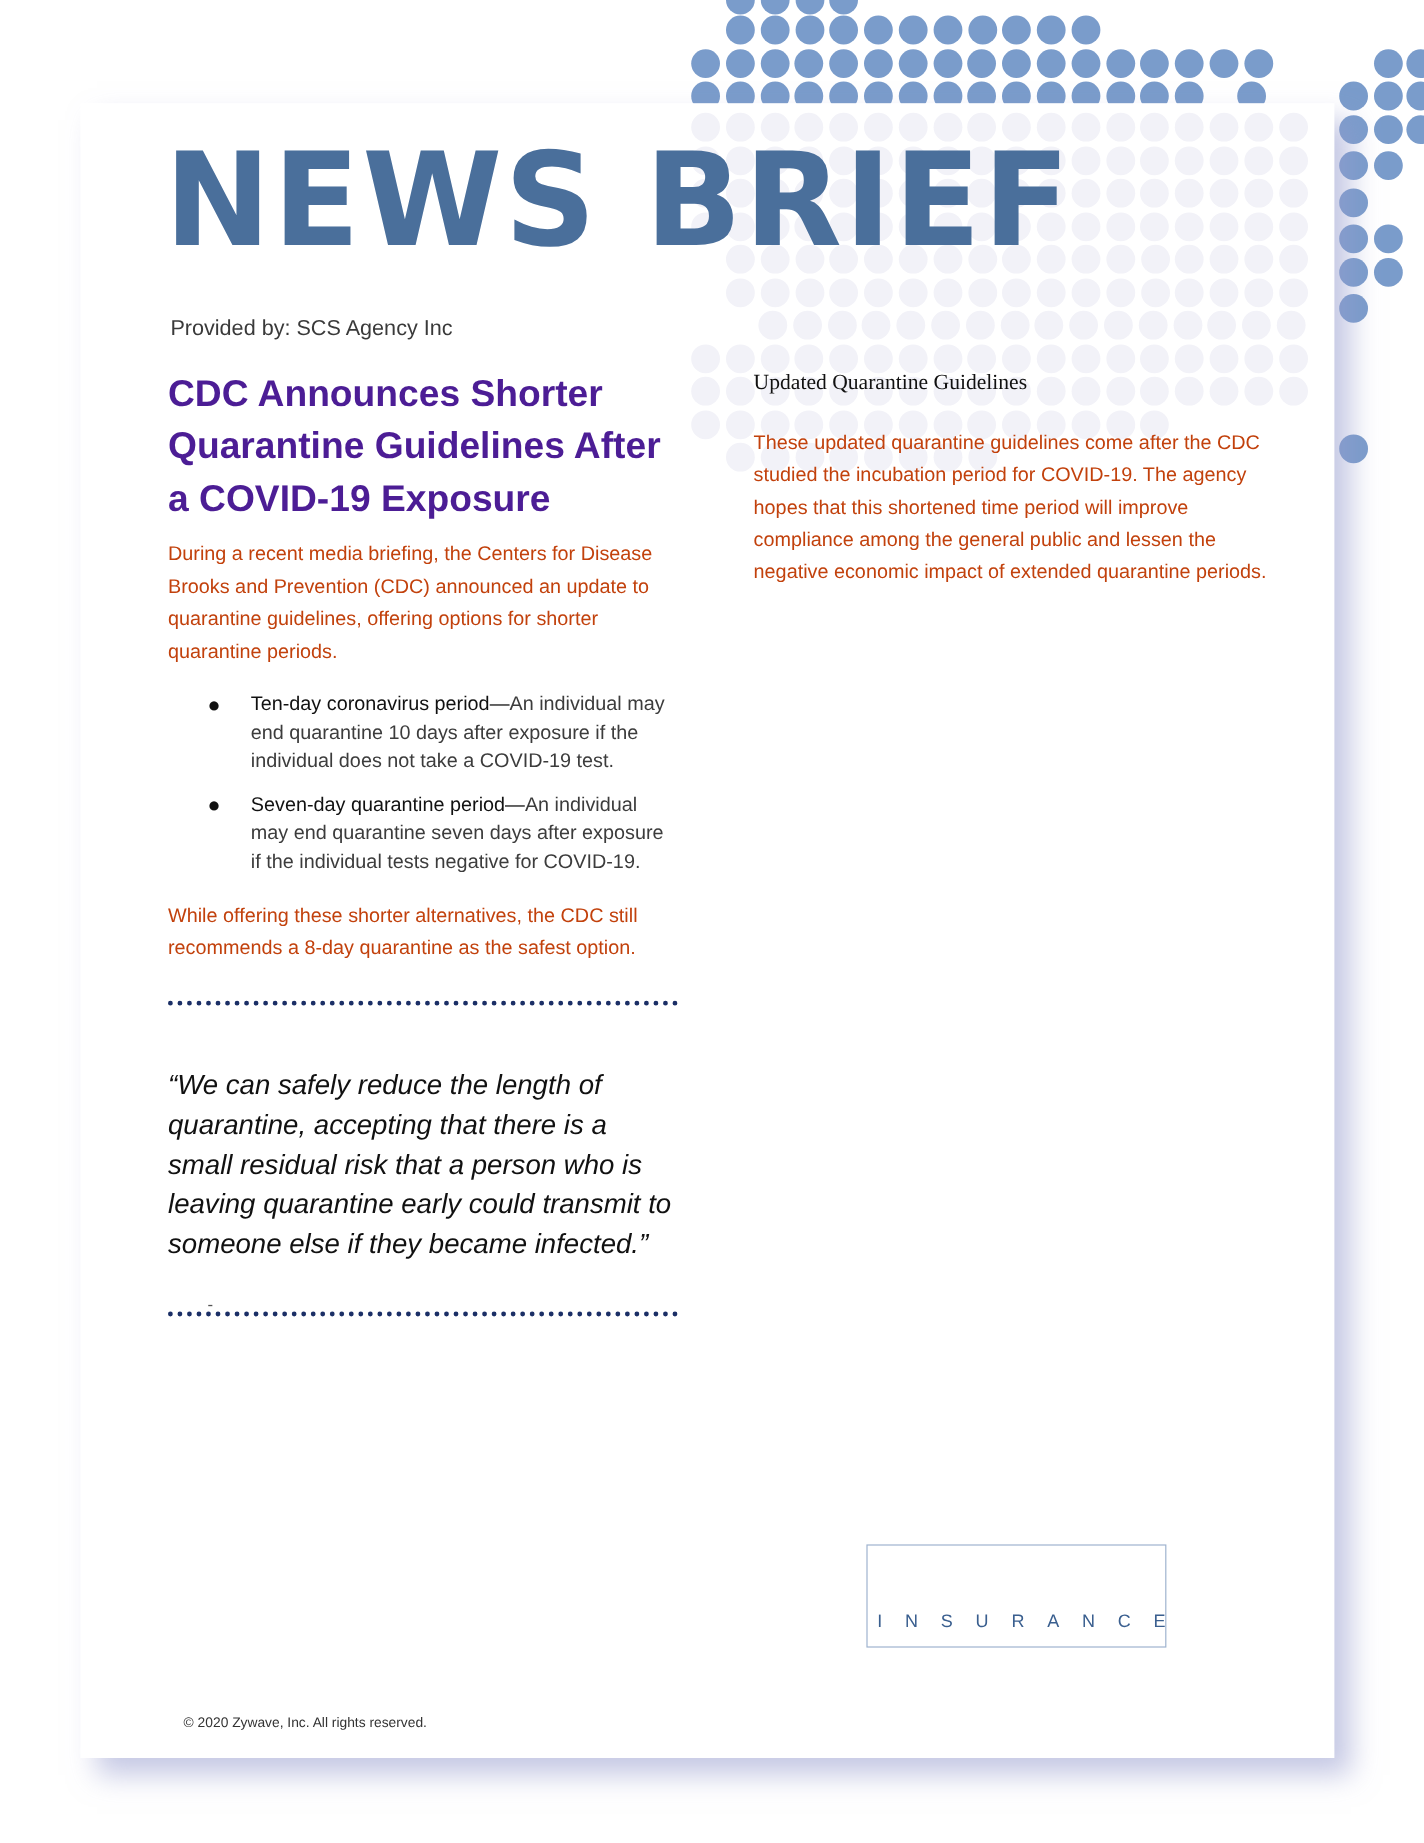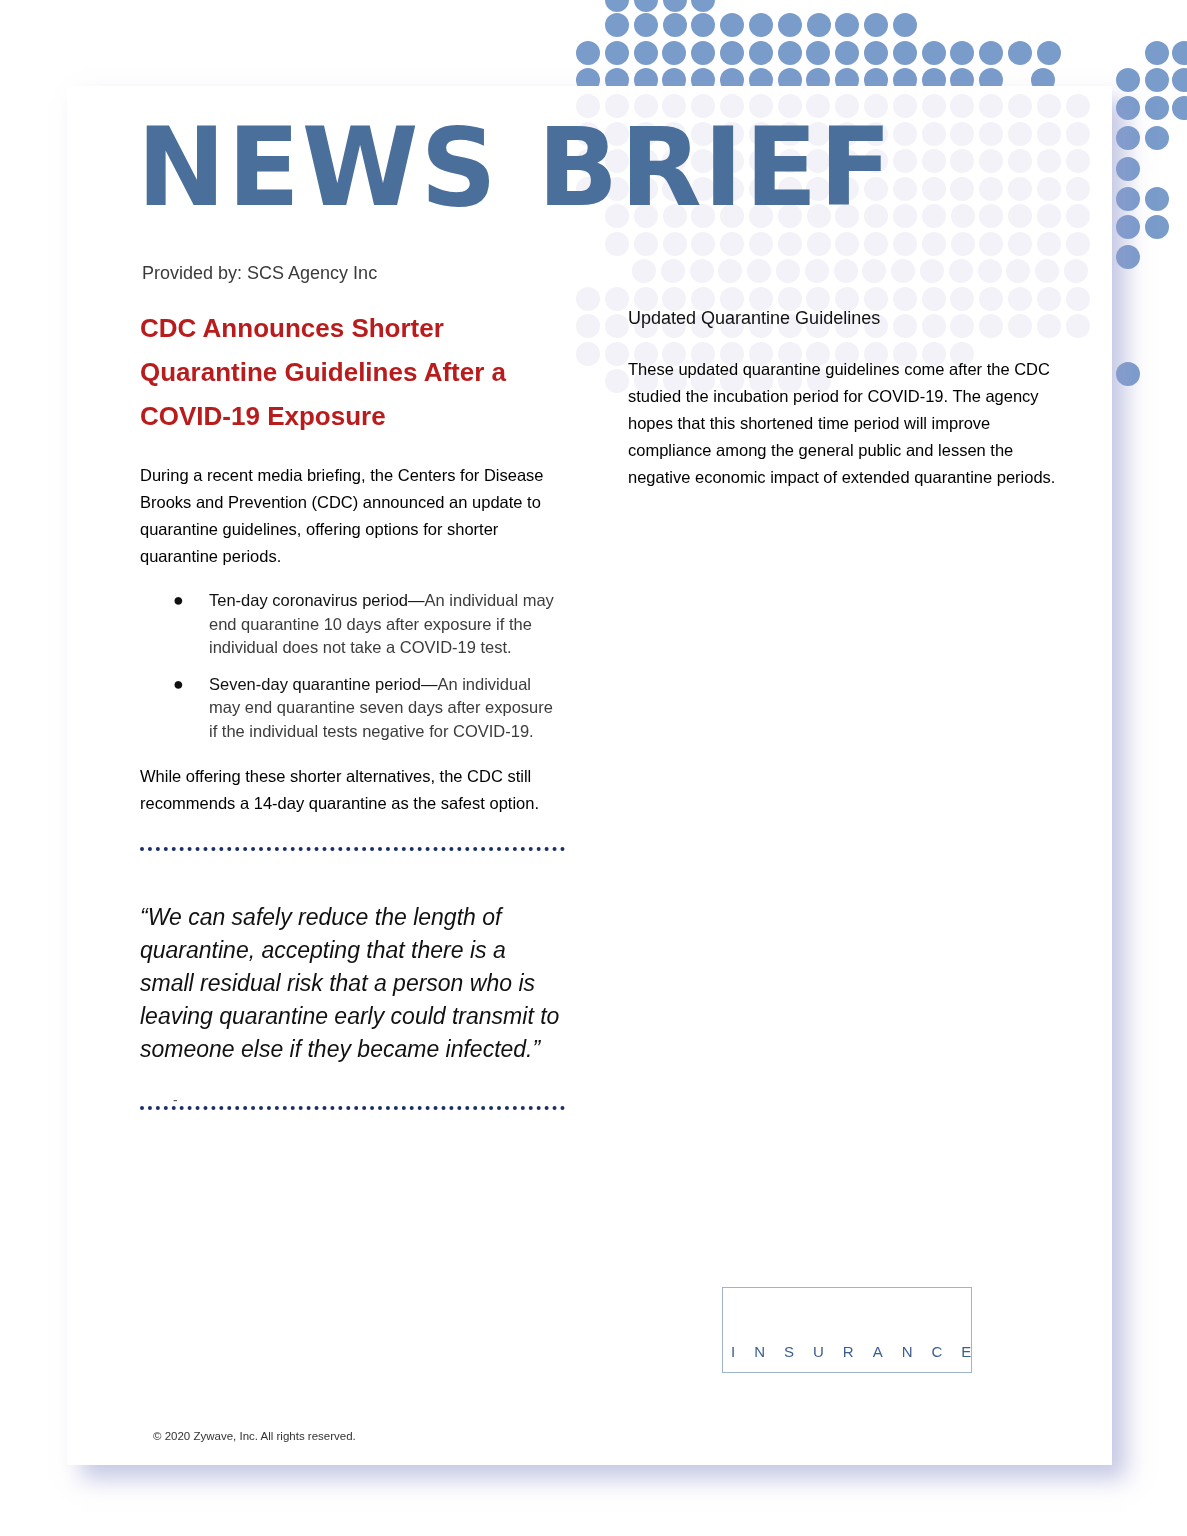--- a/index.html
+++ b/index.html
@@ -21,31 +21,31 @@
   #dots-inner { position: absolute; left: 0; top: 0; width: 1045px; height: 320px; z-index: 0; }
   .masthead {
     position: absolute; left: 70px; top: 28px; z-index: 3;
     font-family: "DejaVu Sans", sans-serif; font-weight: bold;
     font-size: 108px; letter-spacing: 2px; color: #4a6f9b; line-height: 1;
     transform: scaleX(0.98); transform-origin: left;
   }
   .provided { position: absolute; left: 75px; top: 177px; font-size: 18px; color: #3a3a3a; z-index: 3; }
   .col-left { position: absolute; left: 73px; top: 220px; width: 425px; z-index: 3; }
   .col-right { position: absolute; left: 561px; top: 220px; width: 430px; z-index: 3; }
-  .headline { font-weight: bold; font-size: 26px; line-height: 44px; color: #b91c1c; margin: 0 0 24px 0; }
-  p.body { font-size: 16.5px; line-height: 27px; margin: 0 0 19px 0; color: #000000; }
+  .headline { font-weight: bold; font-size: 31px; line-height: 44px; color: #4c1d95; margin: 0 0 11px 0; }
+  p.body { font-size: 16.5px; line-height: 27px; margin: 0 0 19px 0; color: #c2410c; }
   .bullets { list-style: none; margin: 18px 0 0 0; padding: 0; }
   .bullets li { position: relative; padding-left: 69px; font-size: 16.5px; line-height: 23.5px; margin-bottom: 13px; color: #3c3c3c; }
   .bullets .bdot { position: absolute; left: 33px; top: 0; color: #111; font-size: 18px; }
   .bullets .lead { color: #111; }
   .divider { height: 0; border-top: 4px dotted #1b2f66; width: 425px; margin: 0; }
   .quote { font-style: italic; font-size: 23px; line-height: 33px; color: #111; margin: 0; }
   .attrib { position: relative; padding-left: 69px; font-style: italic; font-size: 19px; line-height: 28px; color: #111; }
   .attrib .dash { position: absolute; left: 33px; top: 0; font-style: normal; font-size: 14px; color: #555; }
-  .subhead { font-size: 18px; color: #111; margin: 0 0 26px 0; line-height: 24px; }
+  .subhead { font-size: 18px; color: #111; margin: 0 0 26px 0; line-height: 24px; font-family: Liberation Serif, serif; }
   .footer { position: absolute; left: 86px; top: 1344px; font-size: 11.5px; color: #333; z-index: 3; }
   .logo {
     position: absolute; left: 655px; top: 1201px; width: 248px; height: 84px;
     border: 1px solid #9fb3cf; background: #fff; z-index: 3;
   }
   .logo-top { position: absolute; left: 5px; top: 11px; height: 40px; display: flex; }
   .logo-scs { background: #f2606d; color: #fff; font-weight: bold; font-size: 38px; line-height: 40px; width: 75px; text-align: center; letter-spacing: -2px; font-family: "Liberation Sans", sans-serif; }
   .logo-agency { background: #3a5f8f; color: #fff; font-size: 36px; line-height: 40px; width: 162px; text-align: center; letter-spacing: 1px; font-family: "Liberation Sans", sans-serif; }
   .logo-ins { position: absolute; left: 8px; top: 55px; width: 232px; text-align: center; color: #3a5f8f; font-size: 15px; letter-spacing: 19px; }
 </style>
@@ -313,21 +313,21 @@
     <ul class="bullets">
       <li>
         <span class="bdot">●</span>
         <span class="lead">Ten-day coronavirus period—</span><span>An individual may end quarantine 10 days after exposure if the individual does not take a COVID-19 test.</span>
       </li>
       <li>
         <span class="bdot">●</span>
         <span class="lead">Seven-day quarantine period—</span><span>An individual may end quarantine seven days after exposure if the individual tests negative for COVID-19.</span>
       </li>
     </ul>
-    <p class="body" style="margin-top:20px;">While offering these shorter alternatives, the CDC still recommends a 14-day quarantine as the safest option.</p>
+    <p class="body" style="margin-top:20px;">While offering these shorter alternatives, the CDC still recommends a 8-day quarantine as the safest option.</p>
     <div class="divider" style="margin-top:30px;"></div>
     <p class="quote" style="margin-top:50px;"> “We can safely reduce the length of quarantine, accepting that there is a small residual risk that a person who is leaving quarantine early could transmit to someone else if they became infected.”</p>
     <div class="attrib" style="margin-top:20px;">
       <span class="dash">-</span>
     </div>
     <div class="divider" style="margin-top:40px;"></div>
   </div>
 
   <div class="col-right">
     <div class="subhead">Updated Quarantine Guidelines</div>

